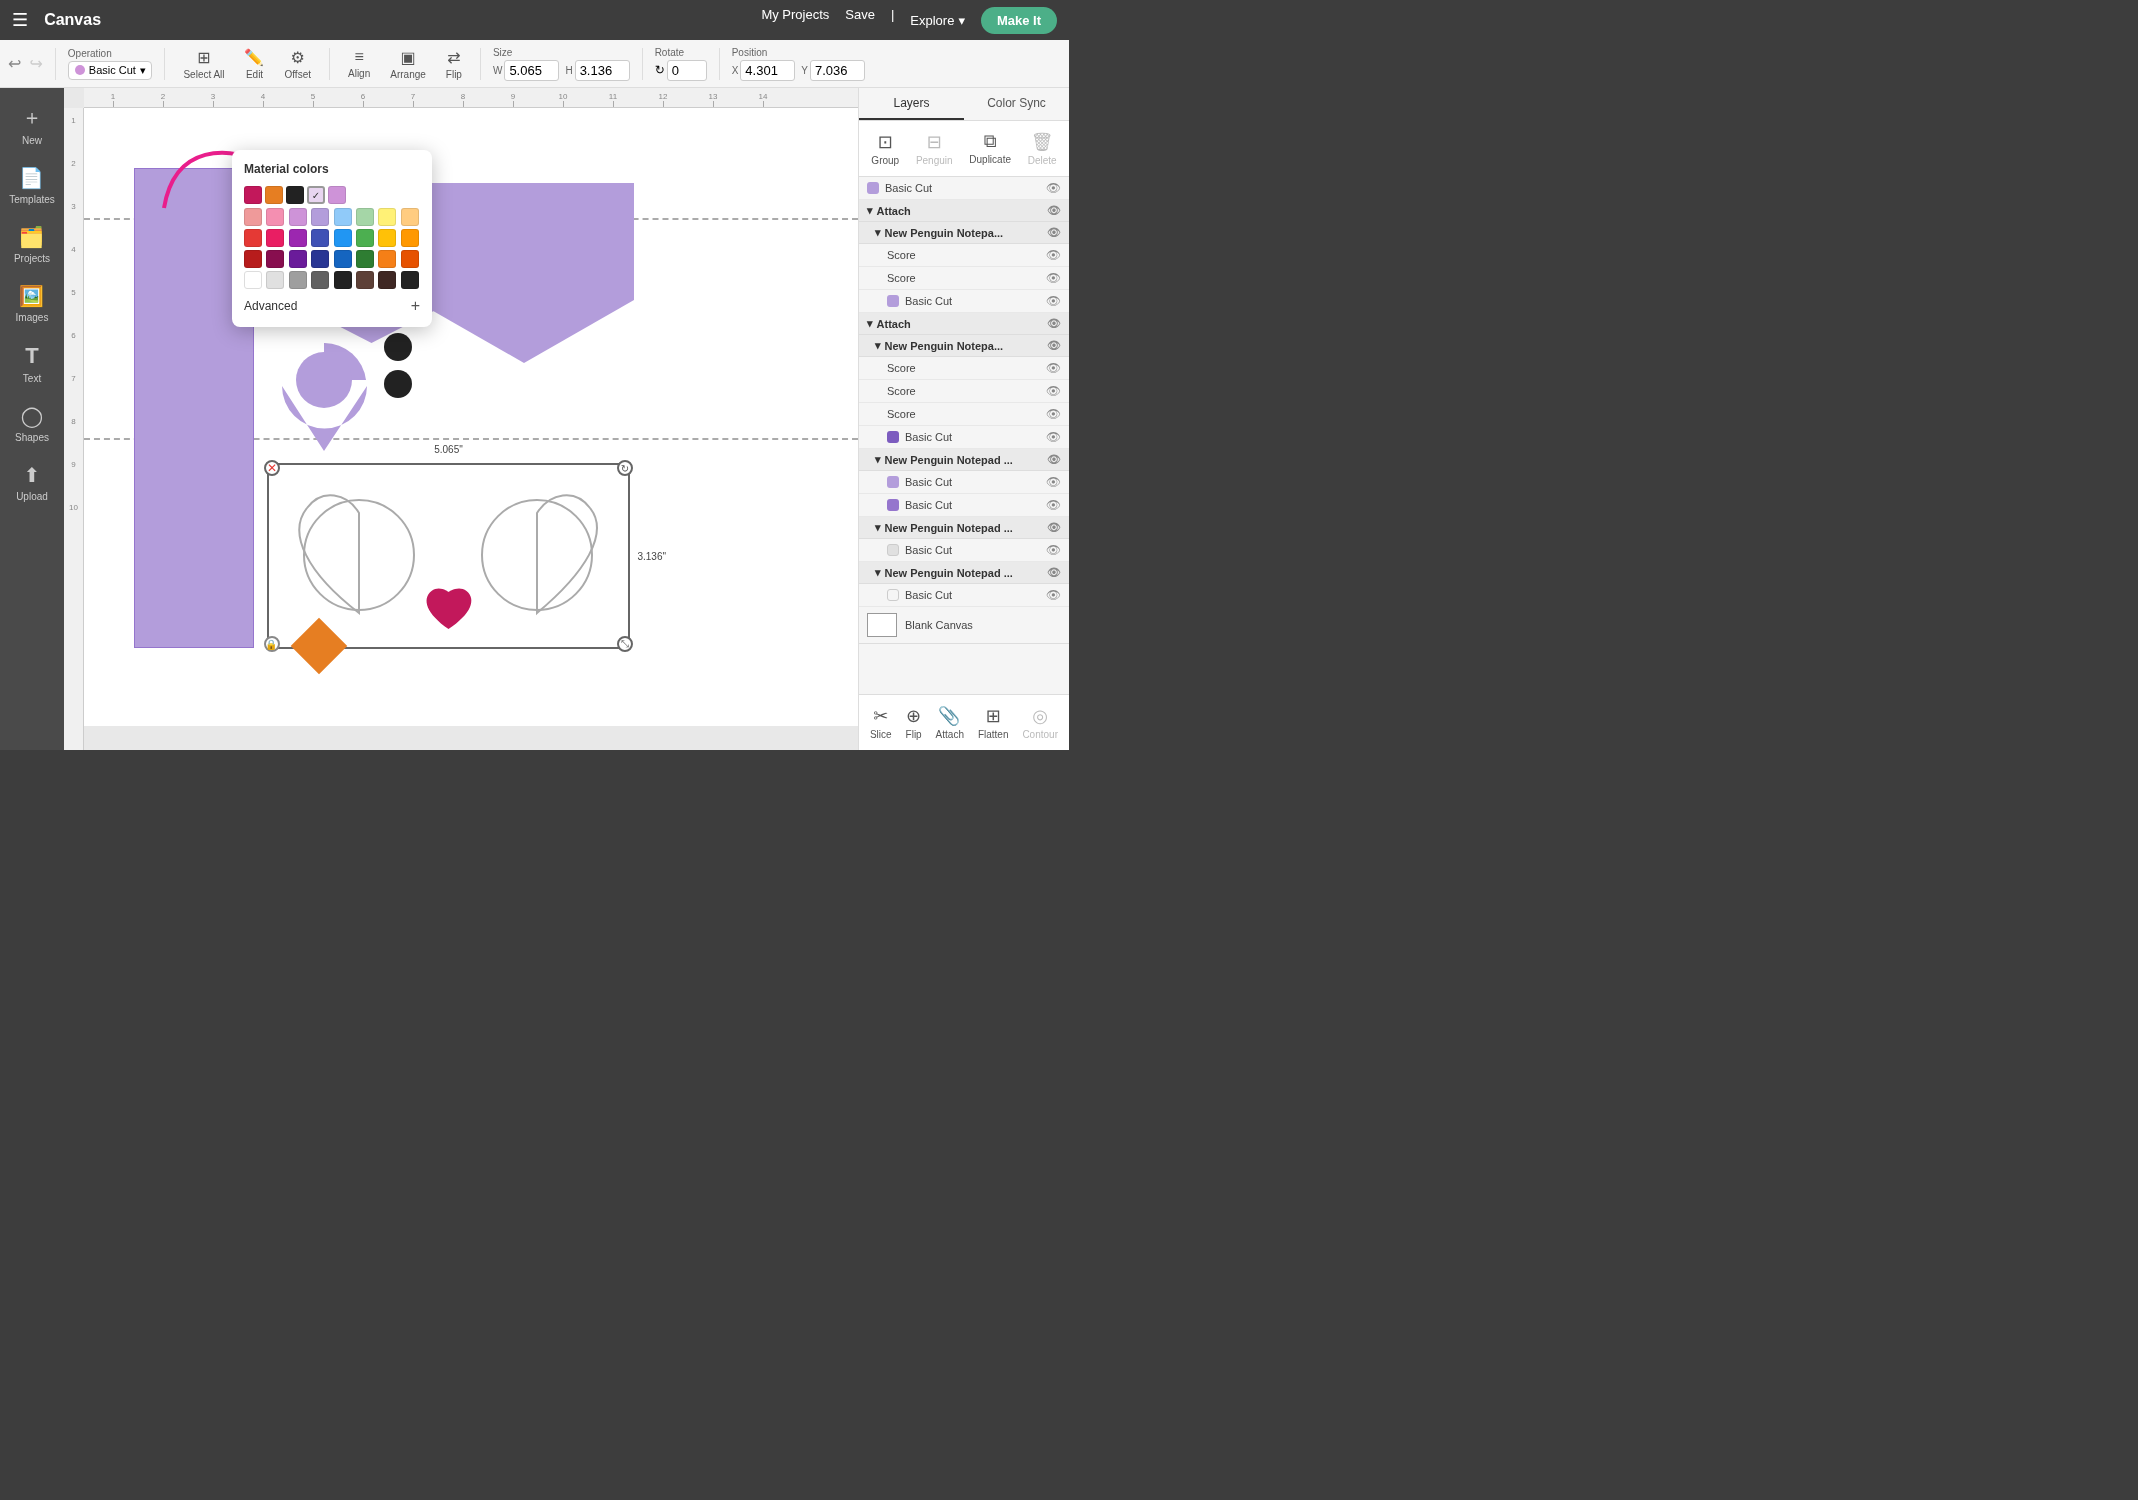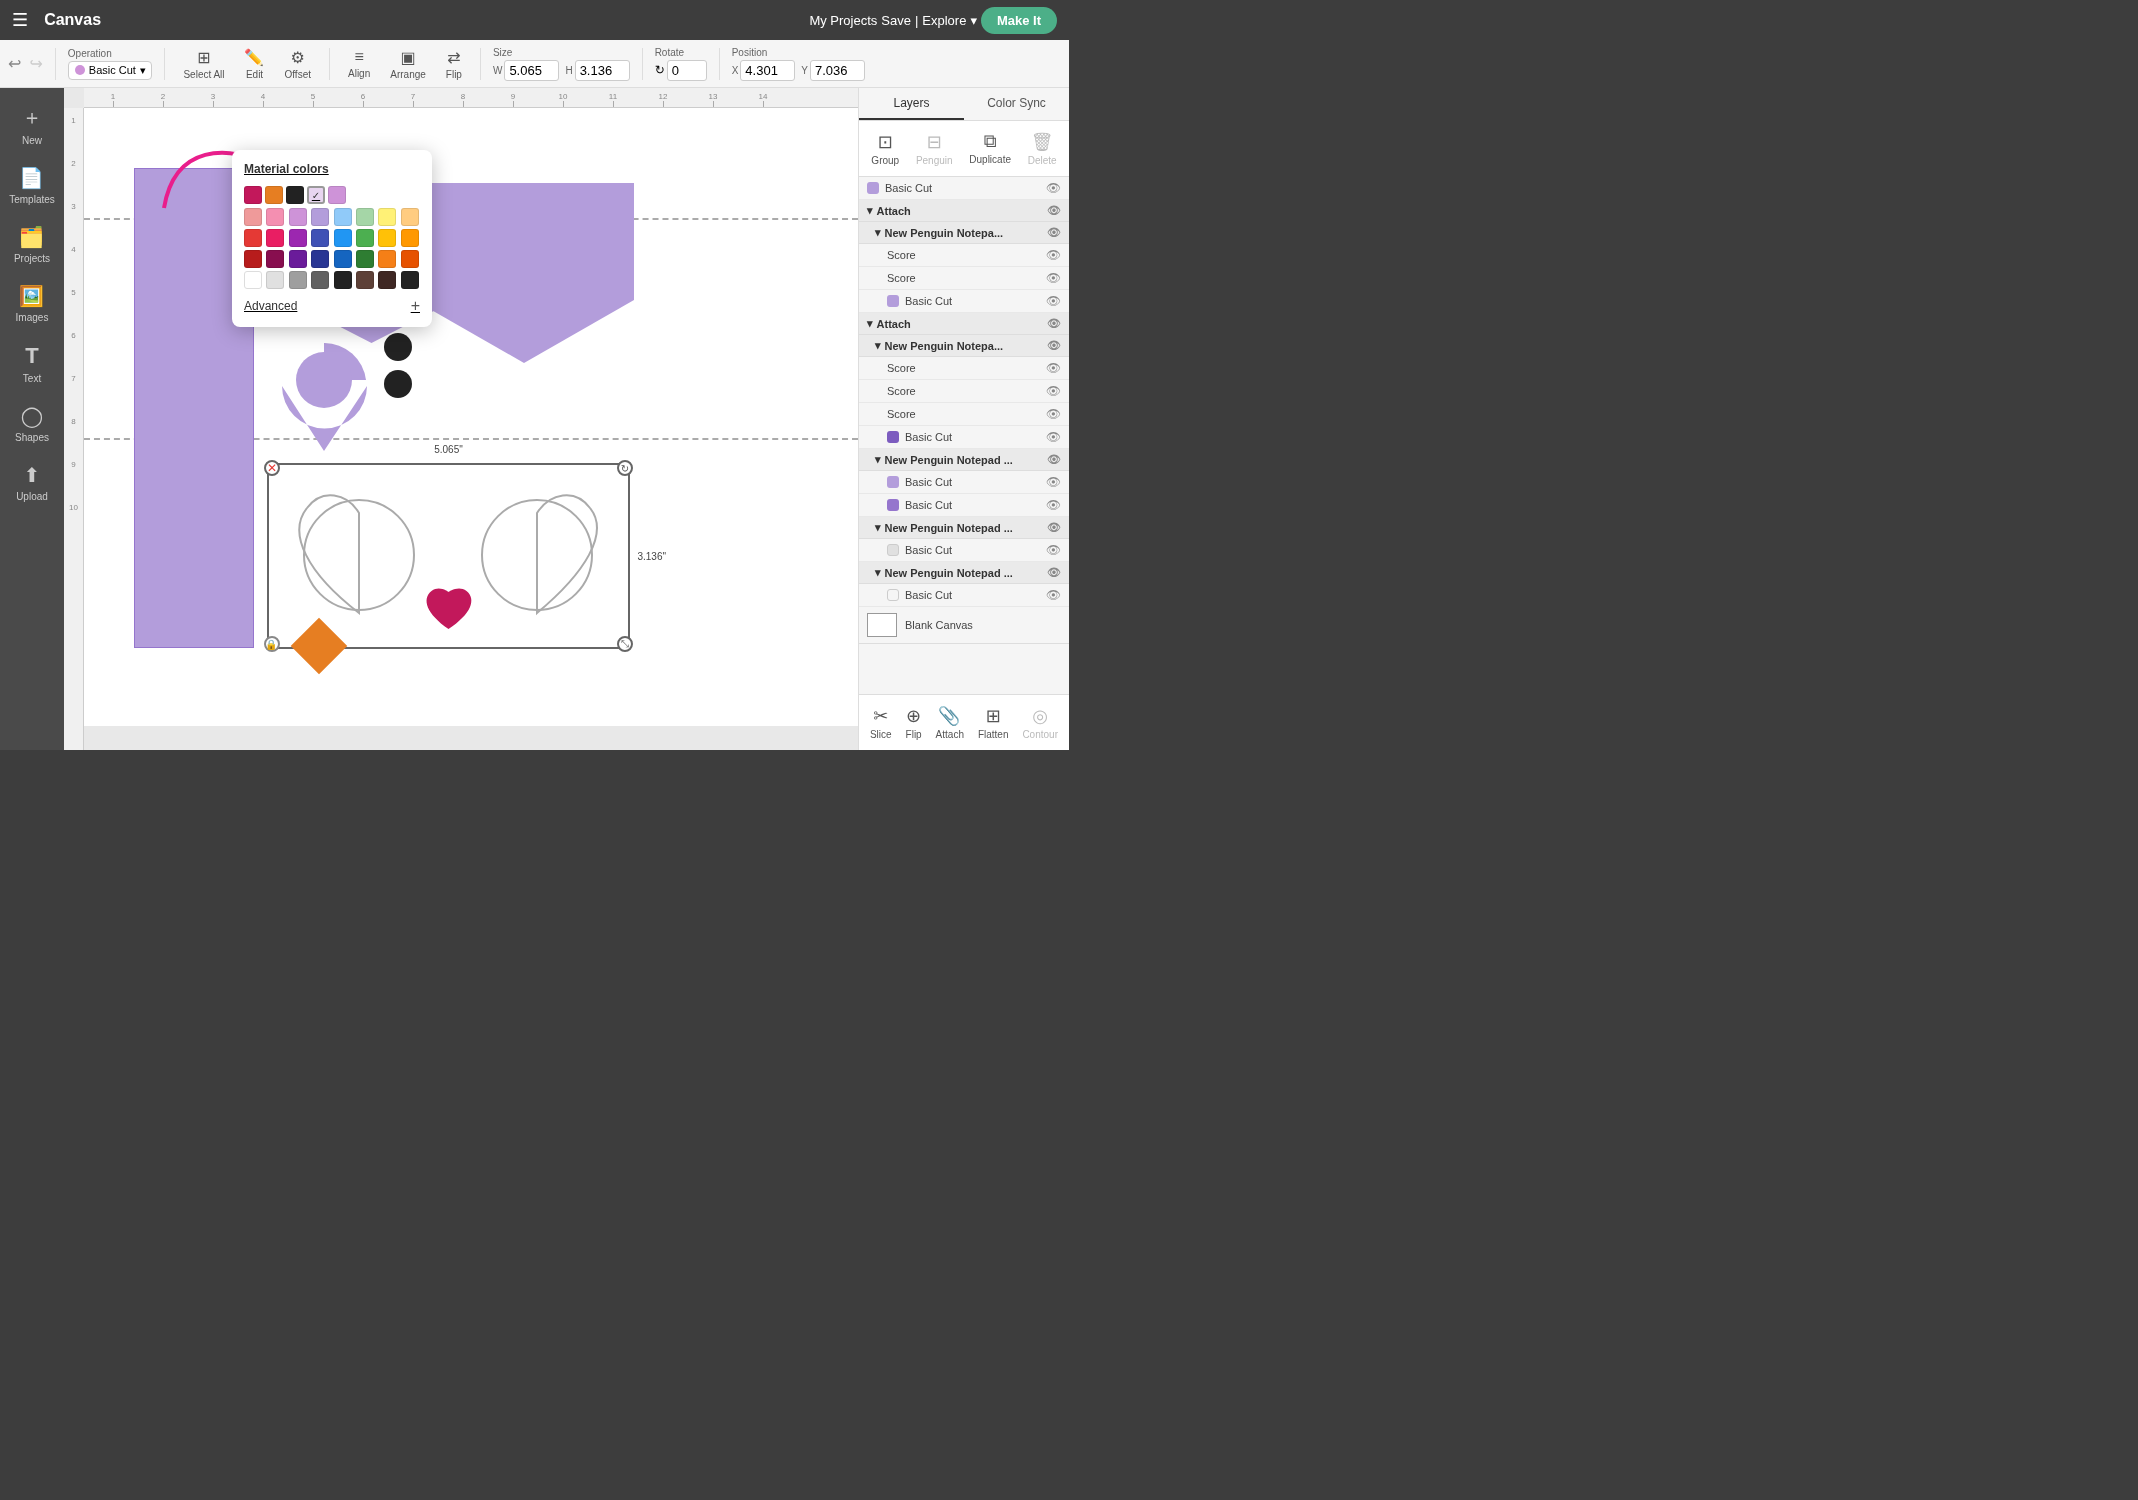--- a/index.html
+++ b/index.html
@@ -10,21 +10,21 @@
       height: 40px;
       background: #3d3d3d;
       display: flex;
       align-items: center;
       padding: 0 12px;
       color: white;
       gap: 16px;
     }
     .top-nav .menu-icon { font-size: 18px; cursor: pointer; }
     .top-nav .app-title { font-size: 16px; font-weight: 600; flex: 1; }
-    .top-nav .nav-links { display: flex; gap: 4px; align-items: center; font-size: 13px; margin-left: 42px; }
+    .top-nav .nav-links { display: flex; gap: 16px; font-size: 13px; margin-left: 42px; }
     .top-nav .make-it-btn {
       background: #4caf88;
       color: white;
       border: none;
       border-radius: 20px;
       padding: 6px 16px;
       font-size: 13px;
       font-weight: 600;
       cursor: pointer;
     }
@@ -302,21 +302,20 @@
     .color-picker-popup {
       position: absolute;
       top: 42px;
       left: 148px;
       width: 200px;
       background: white;
       border-radius: 8px;
       box-shadow: 0 4px 20px rgba(0,0,0,0.25);
       z-index: 100;
       padding: 12px;
-      text-decoration: underline;
     }
     .color-picker-popup h4 {
       font-size: 12px;
       font-weight: 600;
       margin-bottom: 10px;
       color: #333;
     }
     .color-grid {
       display: grid;
       grid-template-columns: repeat(8, 1fr);

